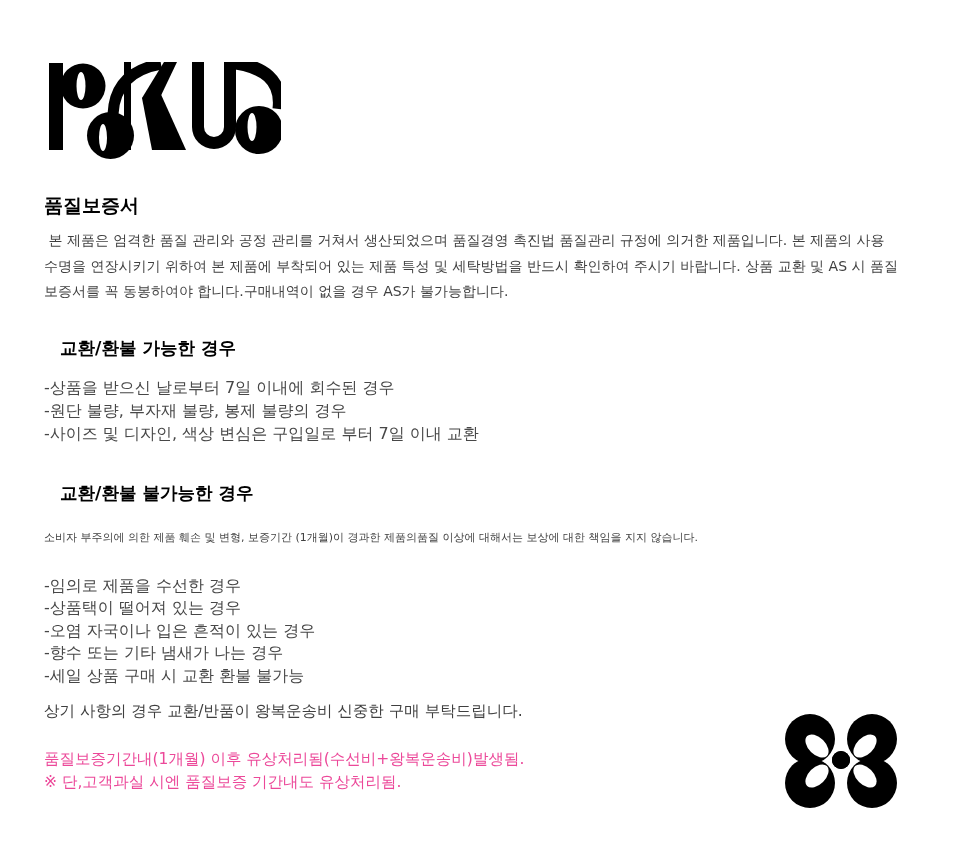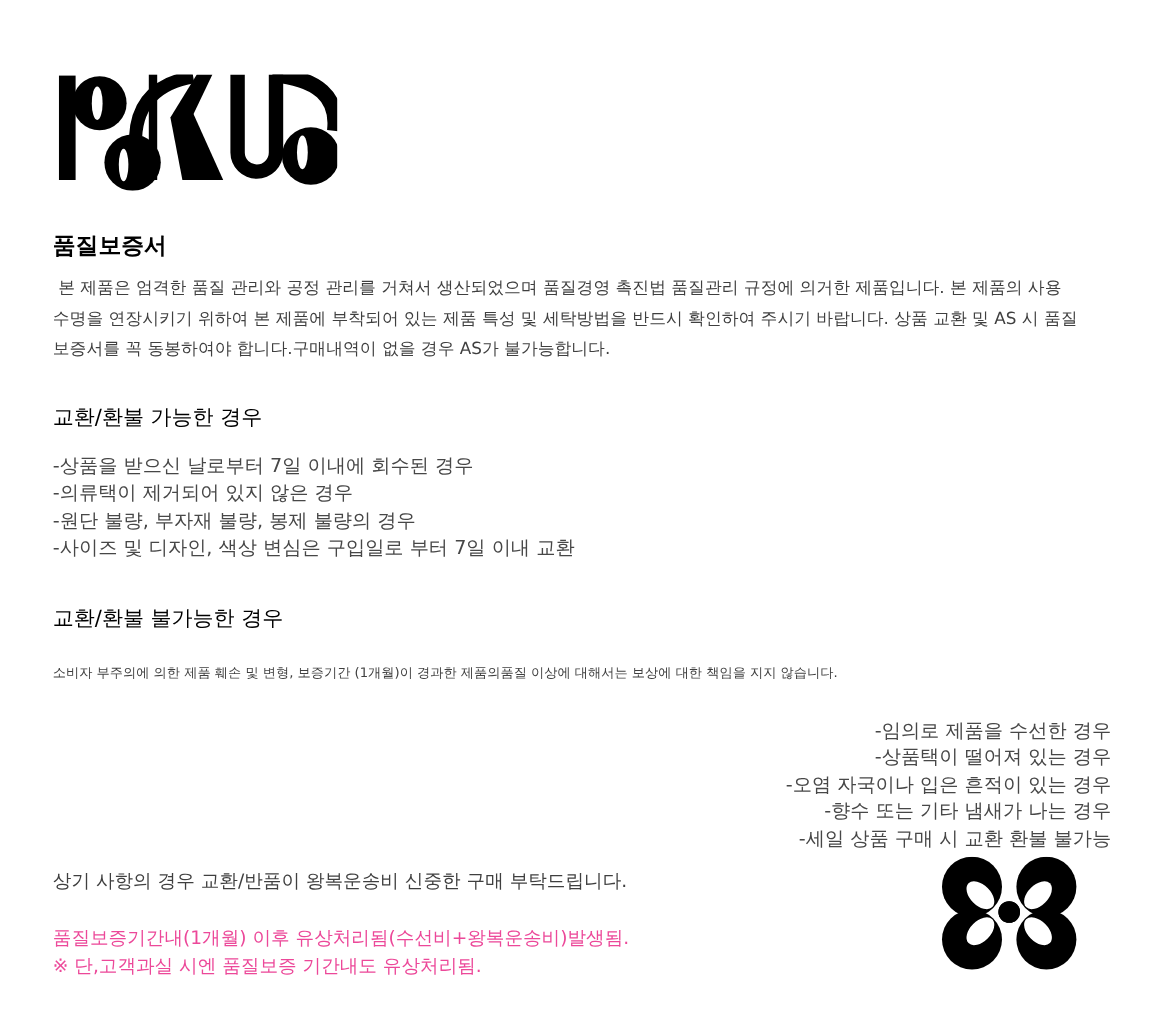--- a/index.html
+++ b/index.html
@@ -33,35 +33,35 @@
   }
   .intro {
     margin: 13px 0 0 0;
     font-size: 14px;
     line-height: 25.5px;
     white-space: pre-wrap;
     word-break: keep-all;
     color: #3f3f3f;
   }
   .section-heading {
-    margin: 0;
+    margin: 16px;
     font-size: 17.5px;
     line-height: 20px;
-    font-weight: normal;
+    font-weight: bold;
     color: #000000;
   }
   .heading-possible   { margin-top: 33px; }
   .heading-impossible { margin-top: 38px; }
   .rule-list {
     margin: 18px 0 0 0;
     font-size: 16px;
     line-height: 23px;
     color: #474747;
   }
-  .rule-list.tight { margin-top: 27px; line-height: 22.5px; text-align: right; }
+  .rule-list.tight { margin-top: 27px; line-height: 22.5px; }
   .section-intro {
     margin: 25px 0 0 0;
     font-size: 11px;
     line-height: 20px;
     word-break: keep-all;
     color: #3f3f3f;
   }
   .closing-note {
     margin: 14px 0 0 0;
     font-size: 15.5px;
@@ -113,21 +113,20 @@
     </svg>
   </div>
 
   <h1 class="doc-title">품질보증서</h1>
 
   <p class="intro"> 본 제품은 엄격한 품질 관리와 공정 관리를 거쳐서 생산되었으며 품질경영 촉진법 품질관리 규정에 의거한 제품입니다. 본 제품의 사용 수명을 연장시키기 위하여 본 제품에 부착되어 있는 제품 특성 및 세탁방법을 반드시 확인하여 주시기 바랍니다. 상품 교환 및 AS 시 품질 보증서를 꼭 동봉하여야 합니다.구매내역이 없을 경우 AS가 불가능합니다.</p>
 
   <h2 class="section-heading heading-possible">교환/환불 가능한 경우</h2>
   <div class="rule-list">
     <div>-상품을 받으신 날로부터 7일 이내에 회수된 경우</div>
-    <div>-의류택이 제거되어 있지 않은 경우</div>
     <div>-원단 불량, 부자재 불량, 봉제 불량의 경우</div>
     <div>-사이즈 및 디자인, 색상 변심은 구입일로 부터 7일 이내 교환</div>
   </div>
 
   <h2 class="section-heading heading-impossible">교환/환불 불가능한 경우</h2>
   <p class="section-intro">소비자 부주의에 의한 제품 훼손 및 변형, 보증기간 (1개월)이 경과한 제품의품질 이상에 대해서는 보상에 대한 책임을 지지 않습니다.</p>
   <div class="rule-list tight">
     <div>-임의로 제품을 수선한 경우</div>
     <div>-상품택이 떨어져 있는 경우</div>
     <div>-오염 자국이나 입은 흔적이 있는 경우</div>

